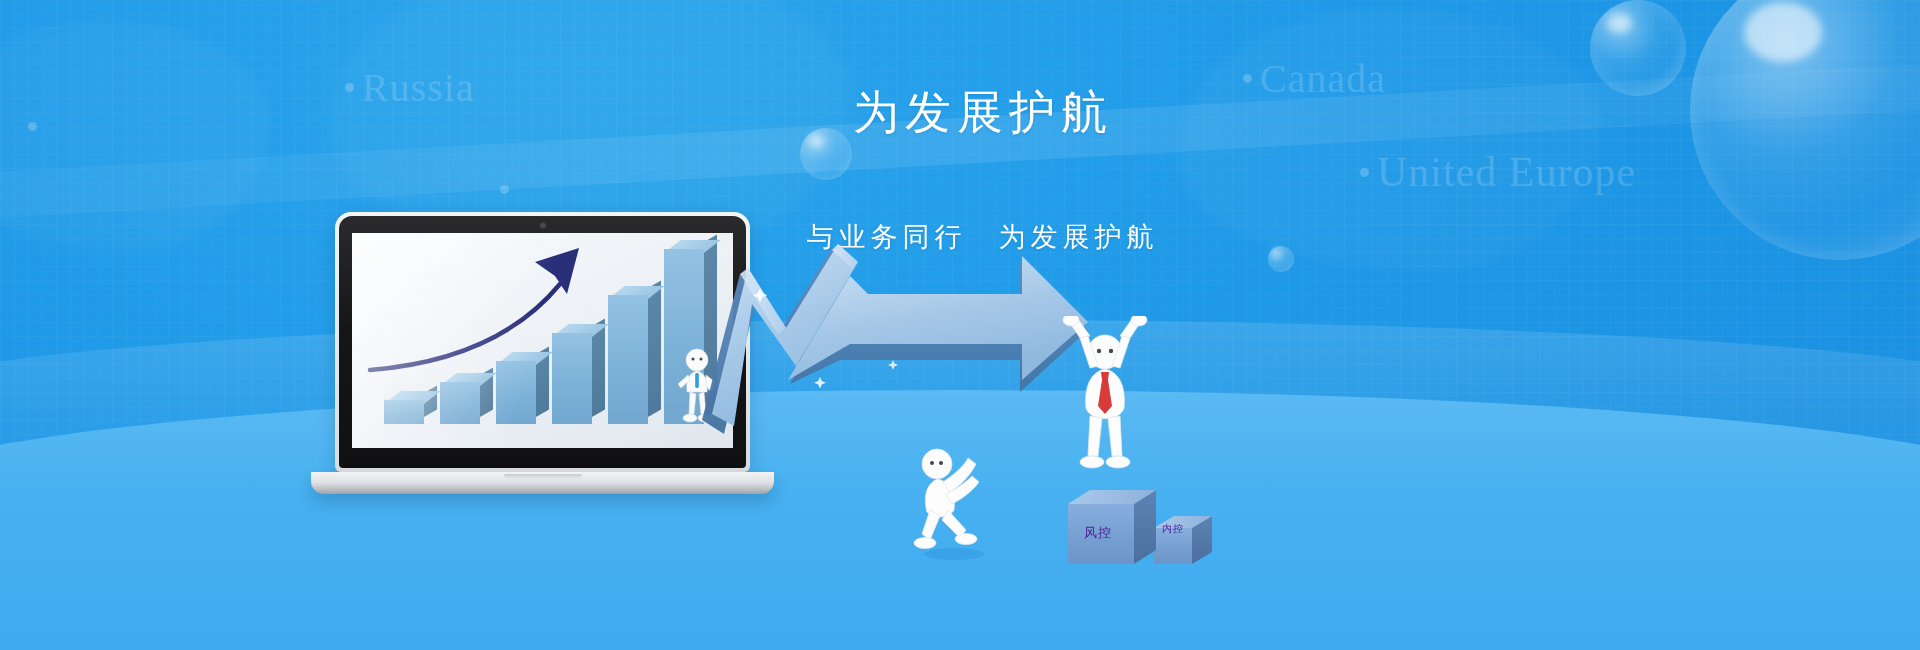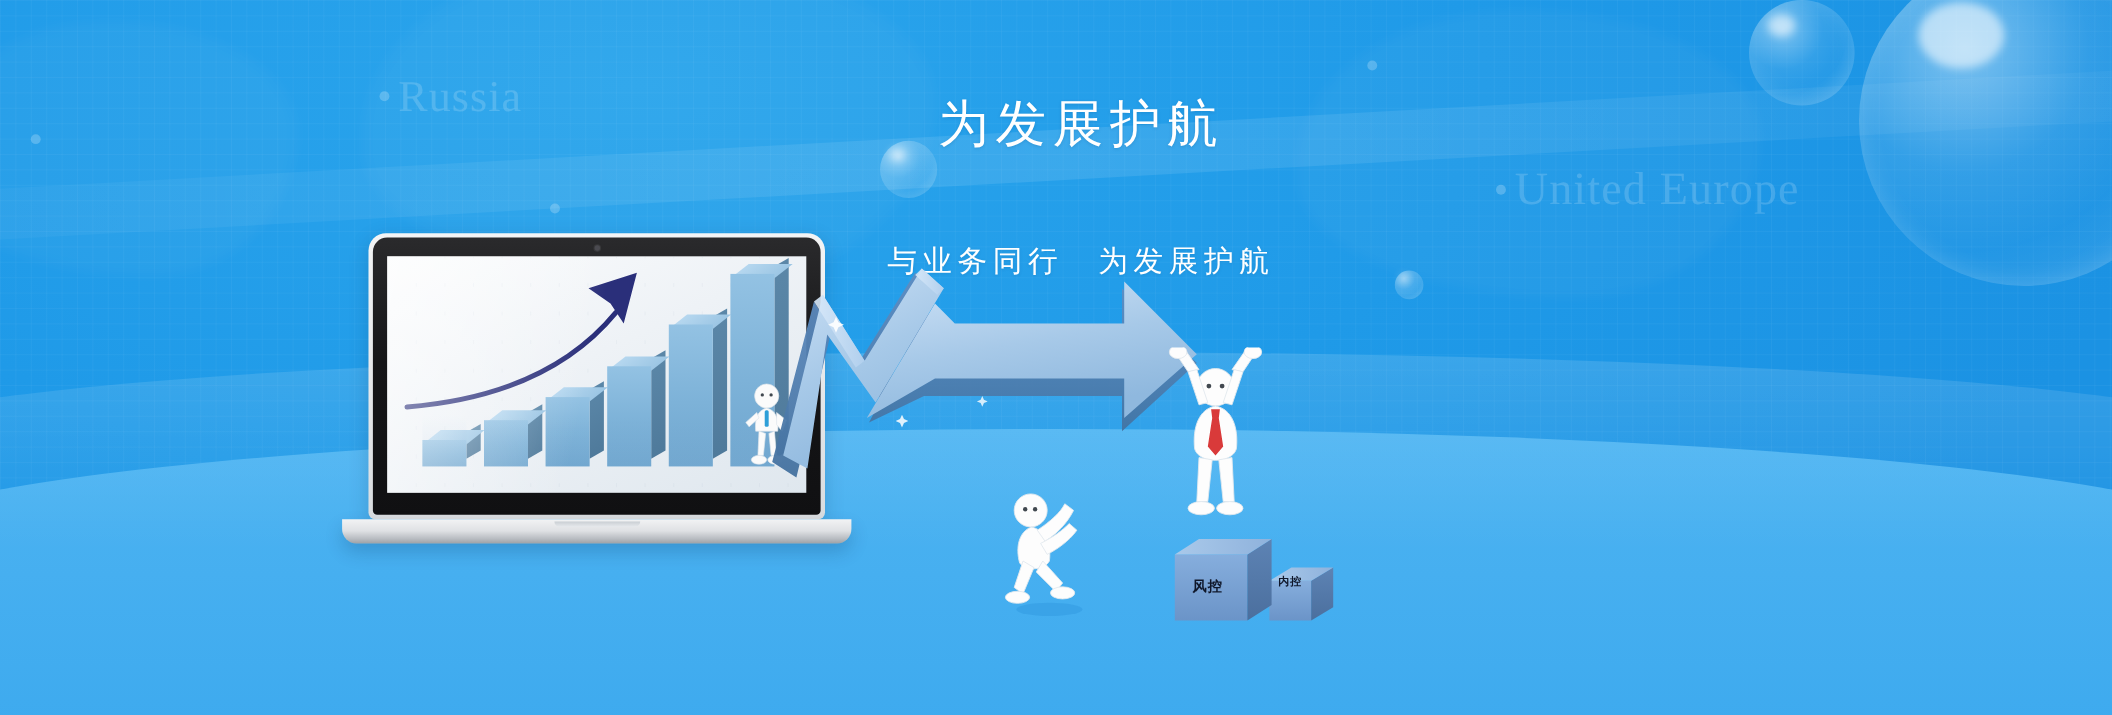--- a/index.html
+++ b/index.html
@@ -299,25 +299,25 @@
   }
   .boxes {
     position: absolute;
     left: 1062px;
     top: 484px;
     width: 180px;
     height: 86px;
   }
   .box-label {
     position: absolute;
-    color: #0f172a;
+    color: #4c1d95;
     font-size: 13px;
     letter-spacing: 1px;
     white-space: nowrap;
-    font-weight: 700;
+    font-weight: 400;
   }
   .box-label.small { font-size: 10px; }
 </style>
 </head>
 <body>
 
 <div id="banner">
 
   <div class="bg-base"></div>
   <div class="bg-grid"></div>
@@ -335,20 +335,21 @@
         <span>Russia</span>
       </div>
       <div class="geo-label" style="left: 28px; top: 122px; font-size: 42px;">
         <span class="dot"></span>
       </div>
       <div class="geo-label" style="left: 500px; top: 185px; font-size: 42px;">
         <span class="dot"></span>
       </div>
       <div class="geo-label" style="left: 1243px; top: 55px; font-size: 40px;">
         <span class="dot"></span>
+        <span>Canada</span>
       </div>
       <div class="geo-label" style="left: 1360px; top: 148px; font-size: 42px;">
         <span class="dot"></span>
         <span>United  Europe</span>
       </div>
     </div>
 
   <div id="bubble-layer">
       <div class="bubble" style="left: 800px; top: 128px; width: 52px; height: 52px;"></div>
       <div class="bubble" style="left: 1690px; top: -40px; width: 300px; height: 300px;"></div>

